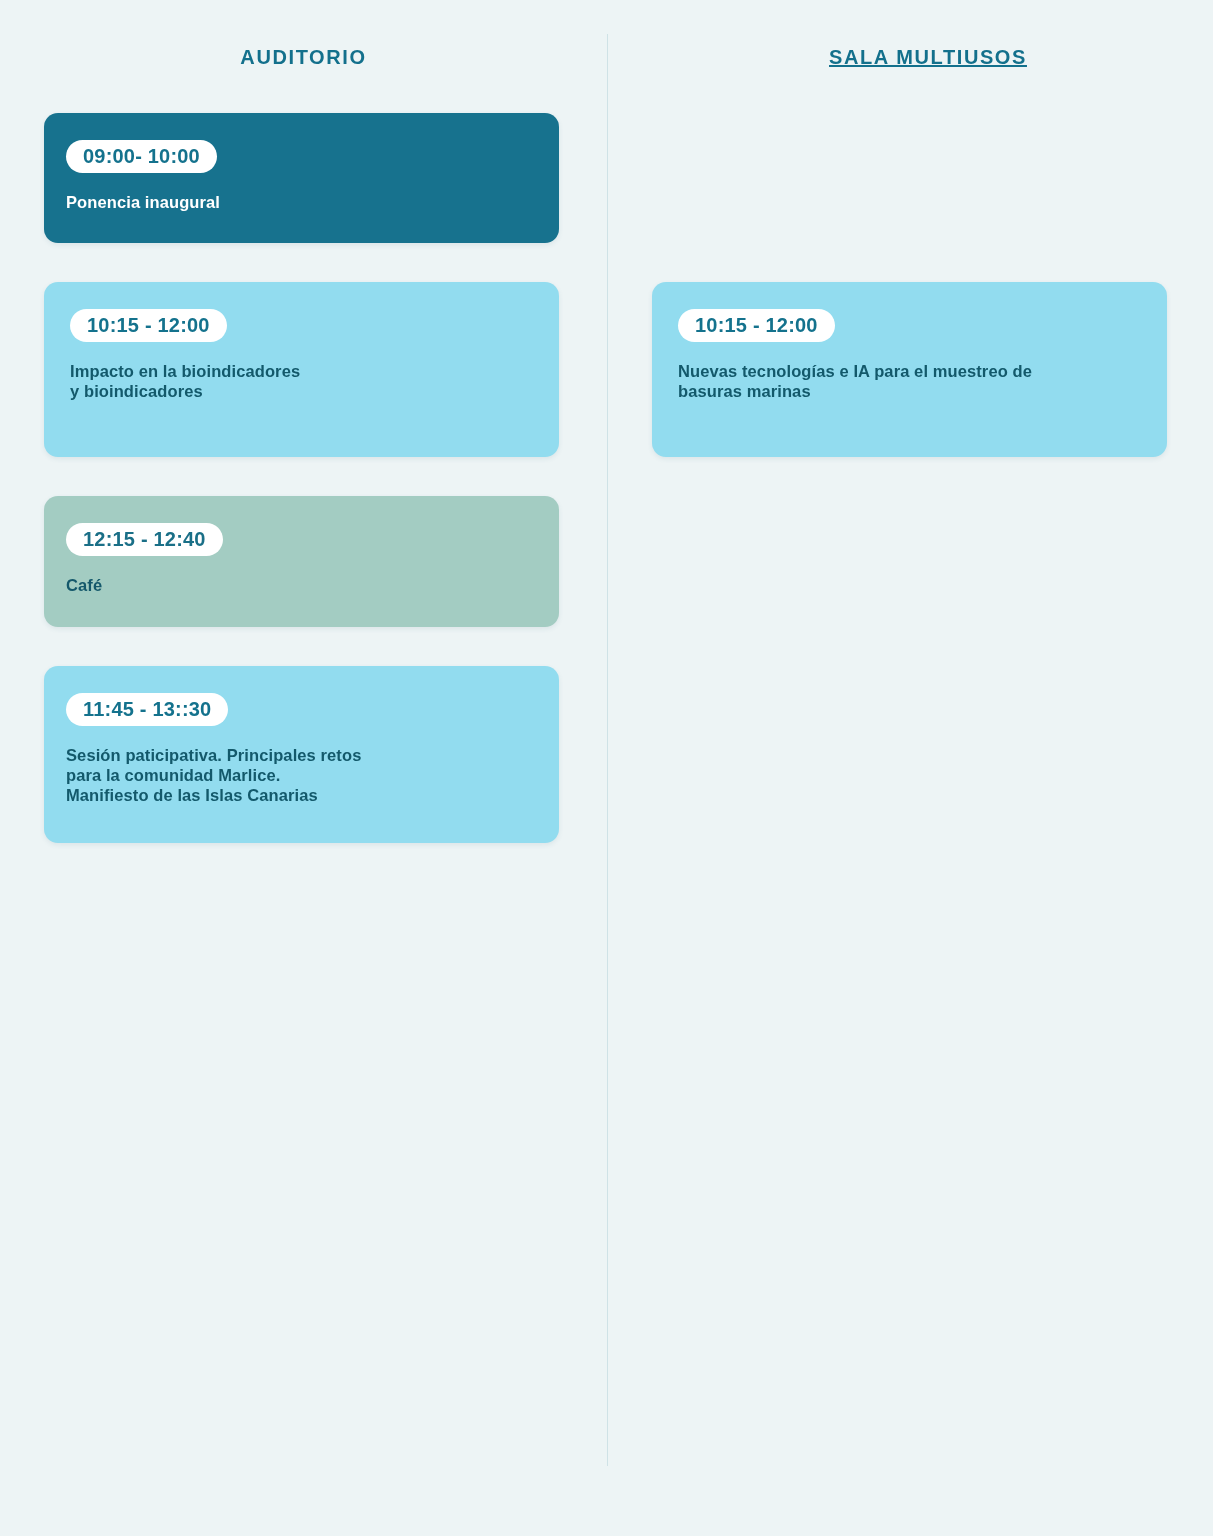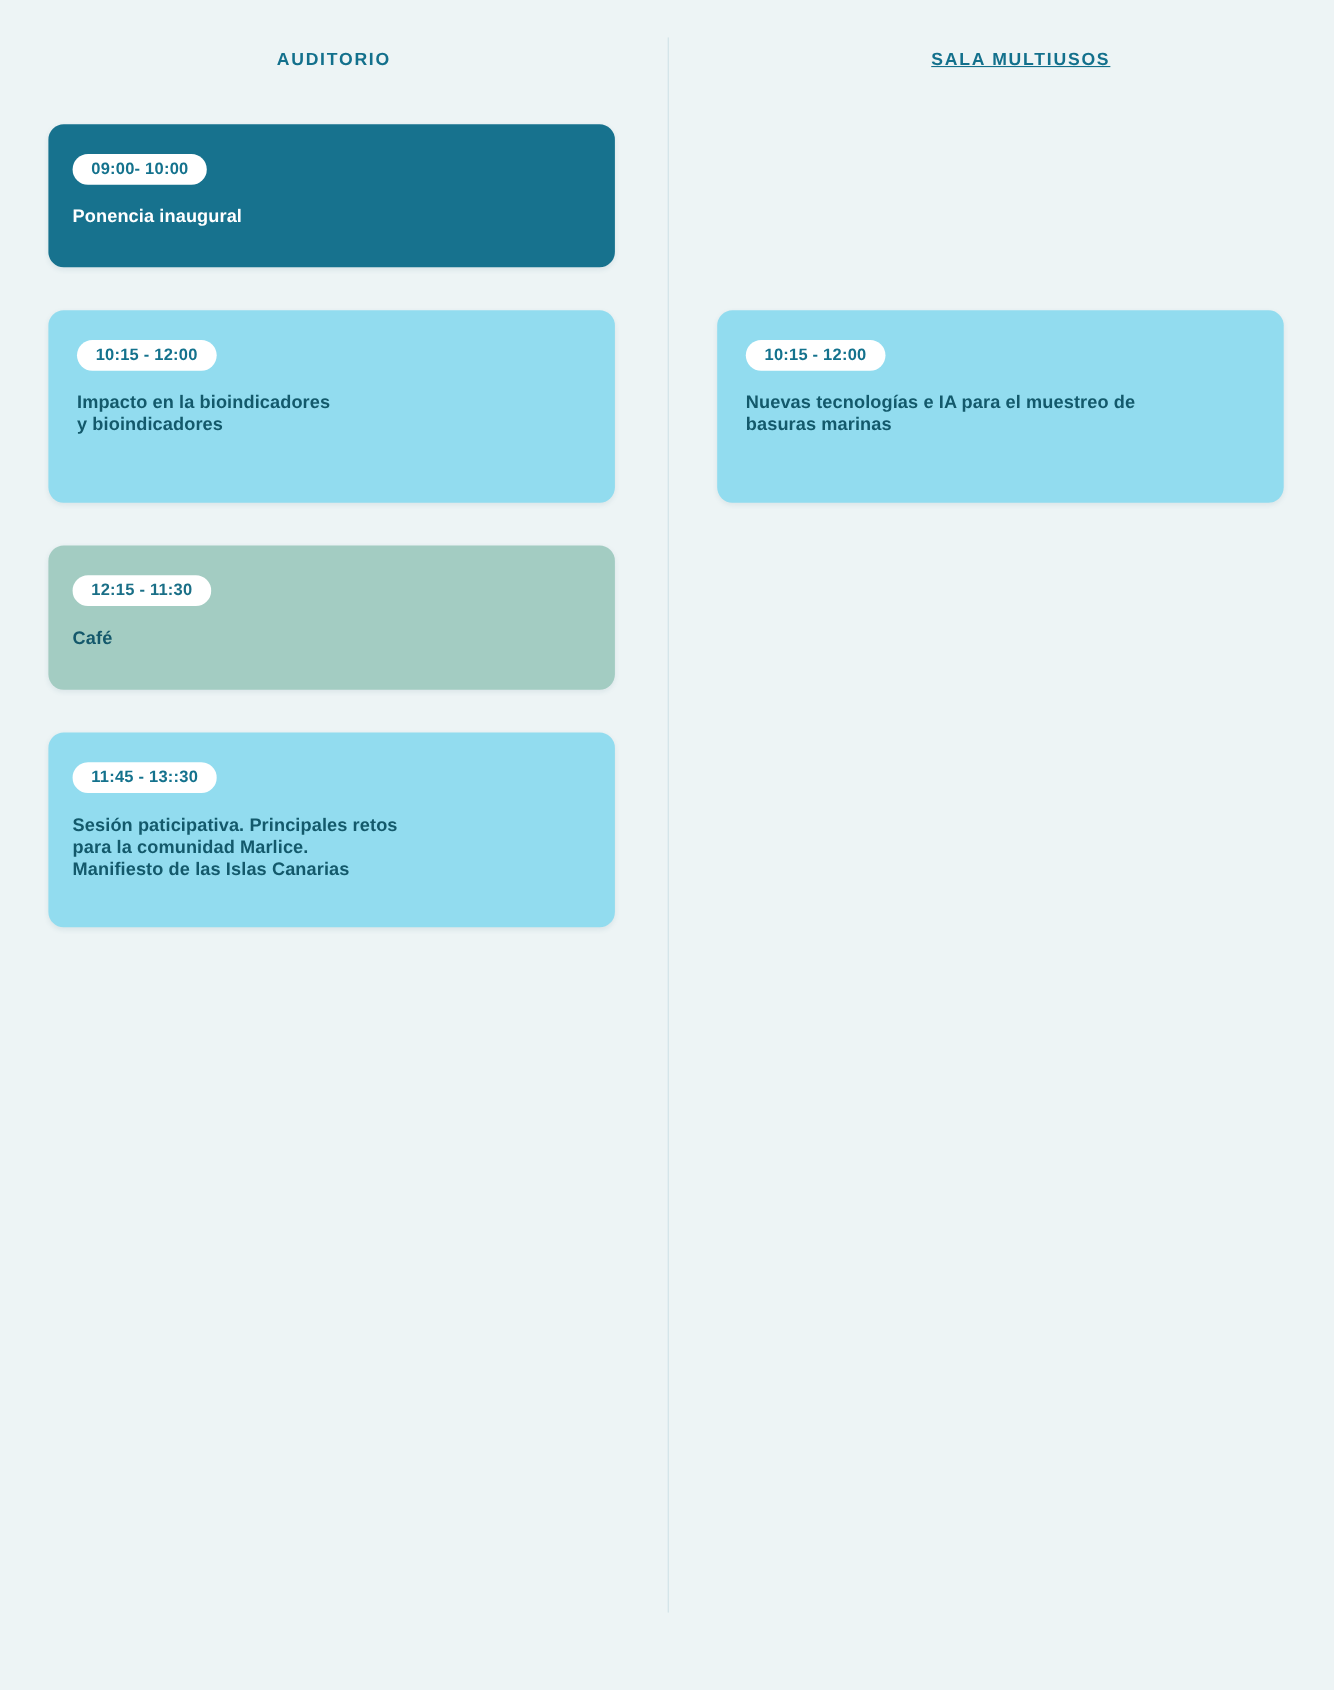--- a/index.html
+++ b/index.html
@@ -30,21 +30,21 @@
     top: 34px;
     width: 1px;
     height: 1432px;
     background: #cfe2e6;
   }
 
   
   .column-header {
     position: absolute;
     top: 46px;
-    font-size: 16px;
+    font-size: 20px;
     font-weight: bold;
     letter-spacing: 1.6px;
     color: #13708c;
     text-transform: uppercase;
     text-align: center;
     white-space: nowrap;
   }
   .column-header.auditorio {
     left: 0;
     width: 607px;
@@ -81,21 +81,21 @@
   .session-card.theme-break     { background: #a3ccc2; height: 131px; }
   .session-card.theme-wide      { background: #92dcef; height: 177px; }
 
   
   .time-pill {
     display: inline-block;
     background: #ffffff;
     color: #14728d;
     border-radius: 999px;
     padding: 6px 17px 7px 17px;
-    font-size: 15px;
+    font-size: 20px;
     font-weight: bold;
     letter-spacing: 0.2px;
     line-height: 1;
     white-space: nowrap;
     text-align: right;
   }
   .theme-break .time-pill { color: #1a6f87; }
 
   
   .session-title {
@@ -128,21 +128,21 @@
       <p class="session-title">Ponencia inaugural</p>
     </div>
 
     <div class="session-card theme-secondary">
       <span class="time-pill">10:15 - 12:00</span>
       <p class="session-title">Impacto en la bioindicadores
 y bioindicadores</p>
     </div>
 
     <div class="session-card theme-break">
-      <span class="time-pill">12:15 - 11:30</span>
+      <span class="time-pill">12:15 - 12:40</span>
       <p class="session-title">Café</p>
     </div>
 
     <div class="session-card theme-wide">
       <span class="time-pill">11:45 - 13::30</span>
       <p class="session-title">Sesión paticipativa. Principales retos
 para la comunidad Marlice.
 Manifiesto de las Islas Canarias</p>
     </div>
 

